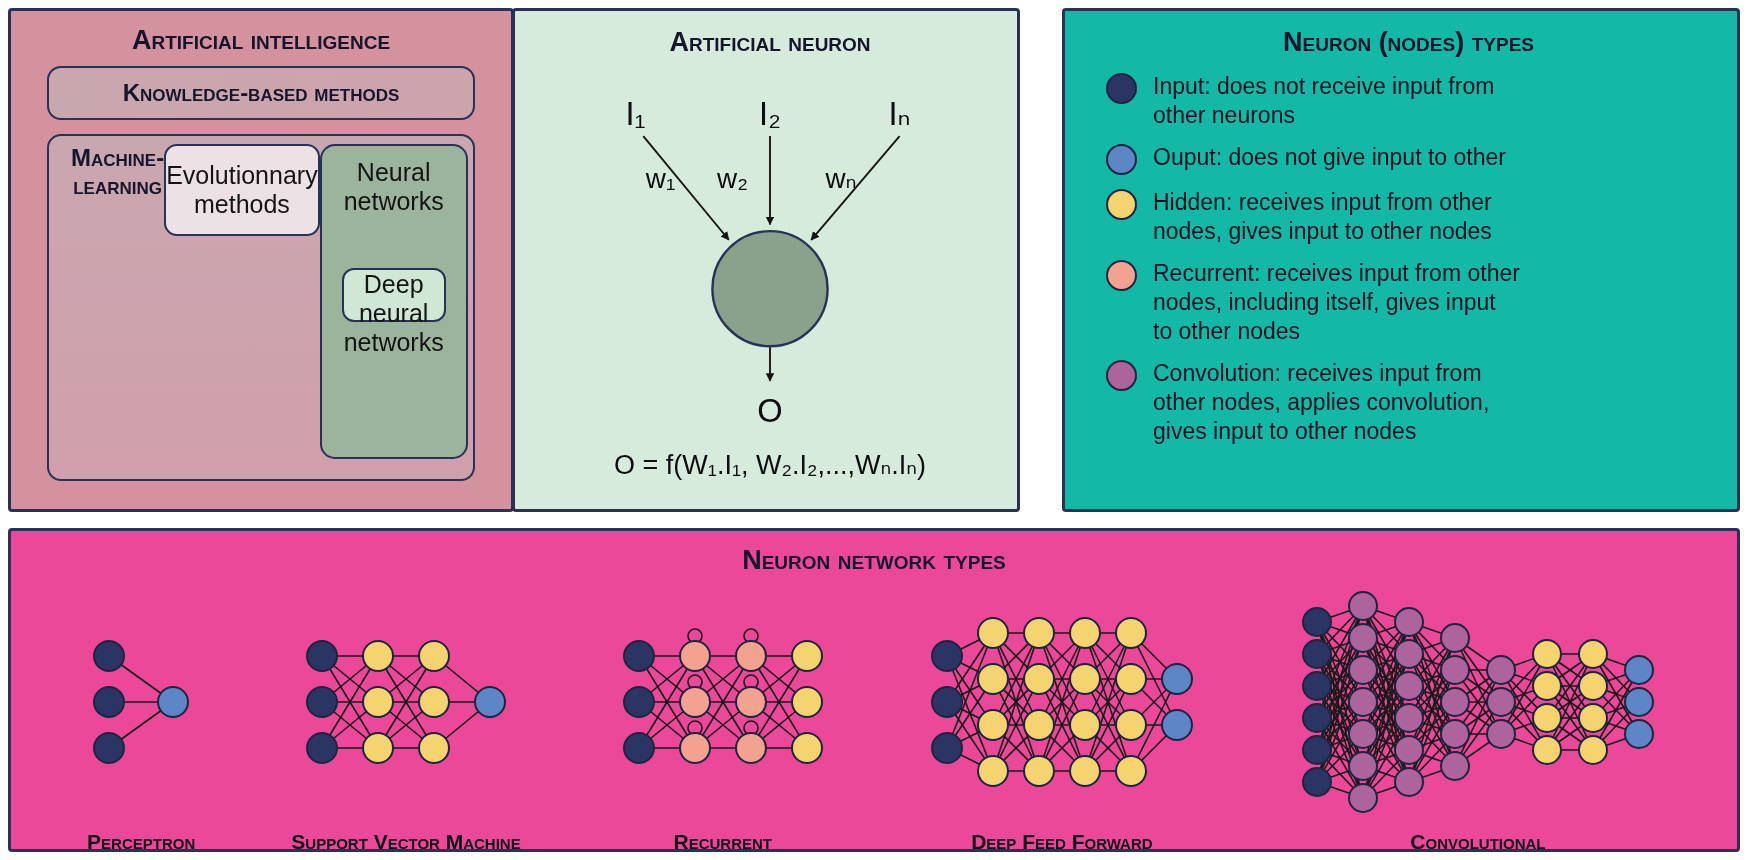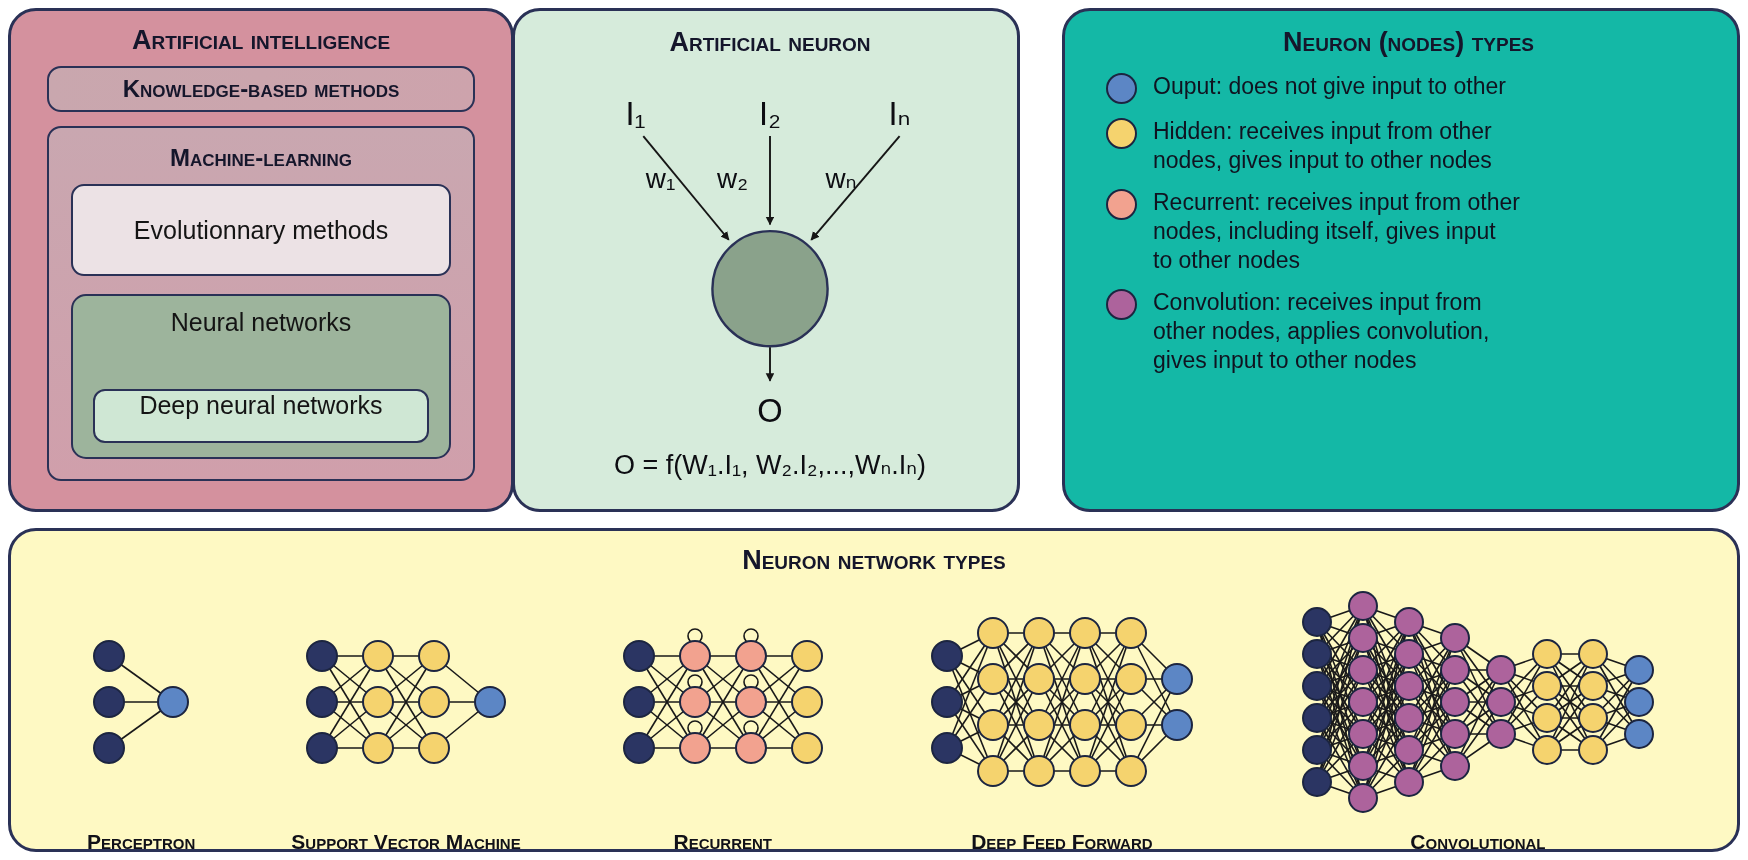--- a/index.html
+++ b/index.html
@@ -1,29 +1,29 @@
 <!DOCTYPE html>
 <html><head>
 <meta charset="utf-8">
 <style>
   html,body{margin:0;padding:0;background:#ffffff;}
   .stage{position:relative;width:1748px;height:860px;background:#ffffff;
          font-family:"Liberation Sans","DejaVu Sans",sans-serif;color:#12131f;overflow:hidden;}
-  .panel{position:absolute;box-sizing:border-box;border:3px solid #2a3156;border-radius:28px;}
+  .panel{position:absolute;box-sizing:border-box;border:3px solid #2a3156;border-radius:4px;}
   .panel-title{text-align:center;font-variant:small-caps;font-weight:700;font-size:27px;color:#15162b;margin:4px 0 10px 0;}
 
   
   #panel-ai{left:8px;top:8px;width:506px;height:504px;background:#d4919e;
             padding:10px 36px 28px 36px;display:flex;flex-direction:column;}
   .box{box-sizing:border-box;border:2.5px solid #2a3156;border-radius:14px;}
   .boxtitle{font-variant:small-caps;font-weight:700;font-size:24px;color:#15162b;text-align:center;}
   .knowledge-box{height:54px;display:flex;align-items:center;justify-content:center;
                  background:linear-gradient(90deg,#c9a7ae,#cda3ac);margin-bottom:14px;}
-  .ml-box{flex:1;background:linear-gradient(#c9a7b0,#d09fab);padding:16px 22px 20px 22px;
-          display:flex;flex-direction:column;}
+  .ml-box{flex:1;background:linear-gradient(#c9a7b0,#d09fab);padding:8px 22px 20px 22px;
+          display:flex;flex-direction:row;}
   .ml-box .boxtitle{margin-bottom:12px;}
   .plain{font-size:25px;color:#141414;text-align:center;}
   .evo-box{height:92px;background:#ece2e5;display:flex;align-items:center;justify-content:center;
            margin-bottom:18px;border-radius:13px;}
   .nn-box{flex:1;background:#9db49c;border-radius:15px;padding:12px 20px 14px 20px;
           display:flex;flex-direction:column;gap:40px;}
   .nn-box .plain{margin-bottom:12px;}
   .dnn-box{height:54px;background:#cfe7d4;display:flex;align-items:flex-start;justify-content:center;
            border-radius:12px;}
 
@@ -42,21 +42,21 @@
   #panel-types{left:1062px;top:8px;width:678px;height:504px;background:#14b8a6;
                padding:12px 26px 10px 41px;}
   .legend-list{margin-top:14px;}
   .legend-item{display:flex;align-items:flex-start;gap:16px;margin-bottom:13px;}
   .legend-dot{width:31px;height:31px;border-radius:50%;border:2px solid #1c2540;
               flex:0 0 auto;margin-top:1px;box-sizing:border-box;}
   .legend-text{font-size:23px;line-height:29px;color:#101320;}
   .legend-text div{white-space:nowrap;}
 
   
-  #panel-networks{left:8px;top:528px;width:1732px;height:324px;background:#fef9c3;
+  #panel-networks{left:8px;top:528px;width:1732px;height:324px;background:#ec4899;
                   padding:10px 28px 8px 28px;display:flex;flex-direction:column;}
   .networks-row{flex:1;display:flex;justify-content:space-around;align-items:flex-start;}
   .net-block{display:flex;flex-direction:column;align-items:center;}
   .net-label{font-variant:small-caps;font-weight:700;font-size:21px;color:#101018;
              margin-top:12px;text-align:center;white-space:nowrap;}
 </style>
 </head>
 <body>
 
 <div class="stage">
@@ -100,20 +100,27 @@
       <circle cx="250" cy="207" r="60" class="soma"></circle>
       <line x1="250" y1="268" x2="250" y2="303" class="edge-line" marker-end="url(#ah)"></line>
       <text x="250" y="346" text-anchor="middle" class="nlabel">O</text>
     </svg>
     <div class="formula">O = f(W₁.I₁, W₂.I₂,...,Wₙ.Iₙ)</div>
   </section>
 
   <section class="panel" id="panel-types">
     <h2 class="panel-title">Neuron (nodes) types</h2>
     <div class="legend-list">
+        <div class="legend-item">
+          <span class="legend-dot" style="background: rgb(43, 53, 99);"></span>
+          <div class="legend-text">
+            <div>Input: does not receive input from</div>
+            <div>other neurons</div>
+          </div>
+        </div>
         <div class="legend-item">
           <span class="legend-dot" style="background: rgb(92, 134, 197);"></span>
           <div class="legend-text">
             <div>Ouput: does not give input to other</div>
           </div>
         </div>
         <div class="legend-item">
           <span class="legend-dot" style="background: rgb(245, 211, 110);"></span>
           <div class="legend-text">
             <div>Hidden: receives input from other</div>

